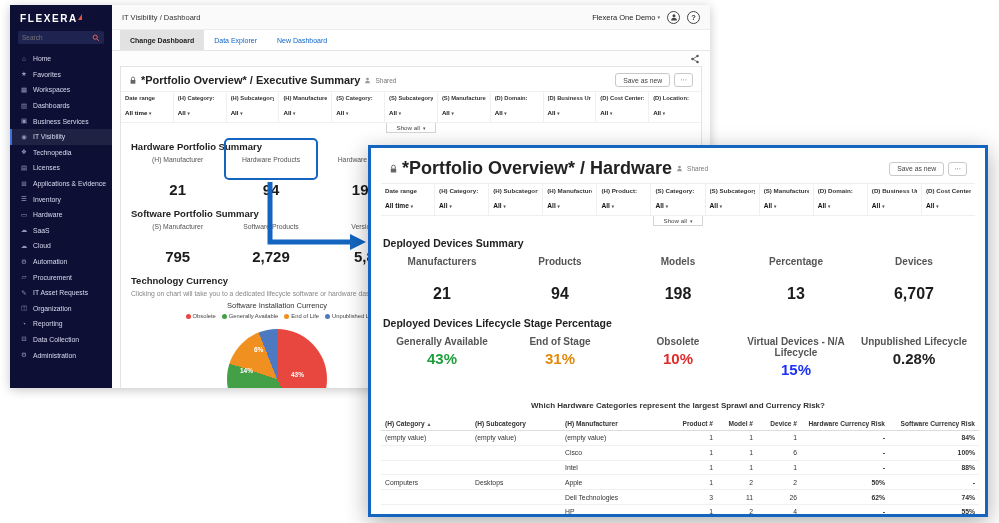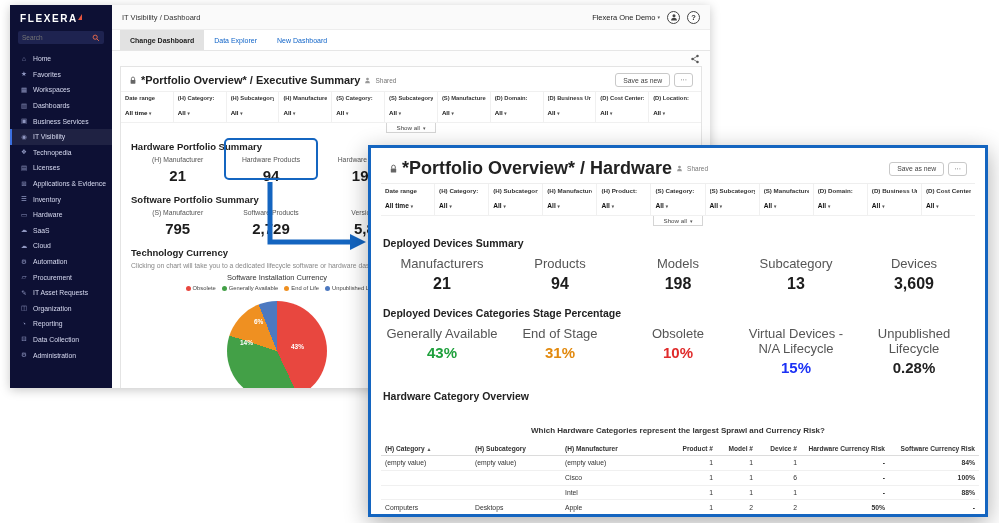--- a/index.html
+++ b/index.html
@@ -54,21 +54,21 @@
   .showall-row { display:flex; justify-content:center; }
   .showall { border:1px solid #d5d5d5; border-top:none; background:#fff; font-size:6.2px; color:#444; padding:1px 10px;
              cursor:pointer; display:flex; gap:3px; align-items:center; font-family:inherit; }
 
   .section-title { font-size:9.5px; font-weight:bold; color:#222; padding:8px 10px 2px; }
   .metrics { display:grid; padding:2px 10px; }
   .metrics.cols6 { grid-template-columns:repeat(6,1fr); }
   .metrics.cols5 { grid-template-columns:repeat(5,1fr); }
   .metric { text-align:center; }
   .metric-label { font-size:6.8px; color:#555; }
-  .metric-value { font-size:15px; font-weight:bold; color:#1c1c1c; margin-top:4px; min-height:17px; }
+  .metric-value { font-size:15px; font-weight:bold; color:#1c1c1c; margin-top:18px; min-height:17px; }
   .hint { font-size:6.8px; color:#888; padding:2px 10px 0; white-space:nowrap; }
 
   .chart { width:320px; margin:4px 0 0 6px; overflow:hidden; position:relative; height:160px; }
   .chart-title { text-align:center; font-size:7.5px; color:#333; width:300px; }
   .legend { display:flex; justify-content:center; gap:6px; margin-top:3px; white-space:nowrap; width:320px; overflow:hidden; }
   .legend-item { display:flex; align-items:center; gap:2px; font-size:5.8px; color:#444; cursor:pointer; }
   .dot { width:5px; height:5px; border-radius:50%; display:inline-block; }
   .pie { width:100px; height:100px; border-radius:50%; position:absolute; left:100px; top:28px; cursor:pointer; }
   .pl { position:absolute; color:#fff; font-size:6.5px; font-weight:bold; }
   .pl0 { left:64px; top:42px; } .pl1 { left:13px; top:38px; } .pl2 { left:27px; top:17px; }
@@ -79,21 +79,21 @@
 
   
   .overlay { position:absolute; left:368px; top:145px; width:620px; height:372px; background:#fff;
              border:3px solid #1465c0; box-shadow:0 6px 22px rgba(0,0,0,.32); z-index:10; padding:4px 10px; overflow:hidden; }
   .ov-title { font-size:18px; font-weight:bold; color:#222; }
   .overlay .filters { border-top:1px solid #eee; }
   .overlay .flabel { font-size:6.2px; }
   .overlay .fvalue { font-size:6.6px; }
   .overlay .section-title { font-size:10.5px; padding:11px 2px 4px; }
   .overlay .metrics { padding:3px 2px; }
-  .overlay .metric-label { font-size:13px; }
+  .overlay .metric-label { font-size:10px;font-weight:bold; }
   .overlay .metric-value { font-size:16px; }
   .overlay .lifecycle .metric-value { font-size:15px; margin-top:3px; }
   .table-question { text-align:center; font-size:8px; font-weight:bold; color:#333; margin:20px 0 7px; }
   .cat-table { width:100%; border-collapse:collapse; table-layout:fixed; }
   .cat-table th { font-size:6.6px; color:#333; font-weight:bold; border-bottom:1px solid #dcdcdc; padding:3px 4px; white-space:nowrap; overflow:hidden; cursor:pointer; }
   .cat-table td { font-size:6.8px; color:#333; padding:3.4px 4px; border-bottom:1px solid #f0f0f0; white-space:nowrap; overflow:hidden; }
   .tl { text-align:left; } .trt { text-align:right; }
   .risk { font-weight:bold; color:#555; }
   .risk-red { color:#d8232e; }
   .sort { color:#555; font-size:5px; }
@@ -497,30 +497,30 @@
       </div>
         <div class="metric">
         <div class="metric-label">Products</div>
         <div class="metric-value">94</div>
       </div>
         <div class="metric">
         <div class="metric-label">Models</div>
         <div class="metric-value">198</div>
       </div>
         <div class="metric">
-        <div class="metric-label">Subcategory</div>
+        <div class="metric-label">Percentage</div>
         <div class="metric-value">13</div>
       </div>
         <div class="metric">
         <div class="metric-label">Devices</div>
-        <div class="metric-value">3,609</div>
-      </div>
-      </div>
-
-    <h2 class="section-title">Deployed Devices Categories Stage Percentage</h2>
+        <div class="metric-value">6,707</div>
+      </div>
+      </div>
+
+    <h2 class="section-title">Deployed Devices Lifecycle Stage Percentage</h2>
     <div class="metrics cols5 lifecycle">
 
     <div class="metric">
         <div class="metric-label">Generally Available</div>
         <div class="metric-value" style="color: rgb(31, 160, 60);">43%</div>
       </div>
         <div class="metric">
         <div class="metric-label">End of Stage</div>
         <div class="metric-value" style="color: rgb(226, 137, 13);">31%</div>
       </div>
@@ -531,21 +531,20 @@
         <div class="metric">
         <div class="metric-label">Virtual Devices - N/A Lifecycle</div>
         <div class="metric-value" style="color: rgb(27, 49, 245);">15%</div>
       </div>
         <div class="metric">
         <div class="metric-label">Unpublished Lifecycle</div>
         <div class="metric-value" style="color: rgb(34, 34, 34);">0.28%</div>
       </div>
       </div>
 
-    <h2 class="section-title">Hardware Category Overview</h2>
     <div class="table-question">Which Hardware Categories represent the largest Sprawl and Currency Risk?</div>
 
     <table class="cat-table">
       <colgroup>
         <col style="width:90px">
           <col style="width:90px">
           <col style="width:112px">
           <col style="width:44px">
         <col style="width:40px">
           <col style="width:44px">

